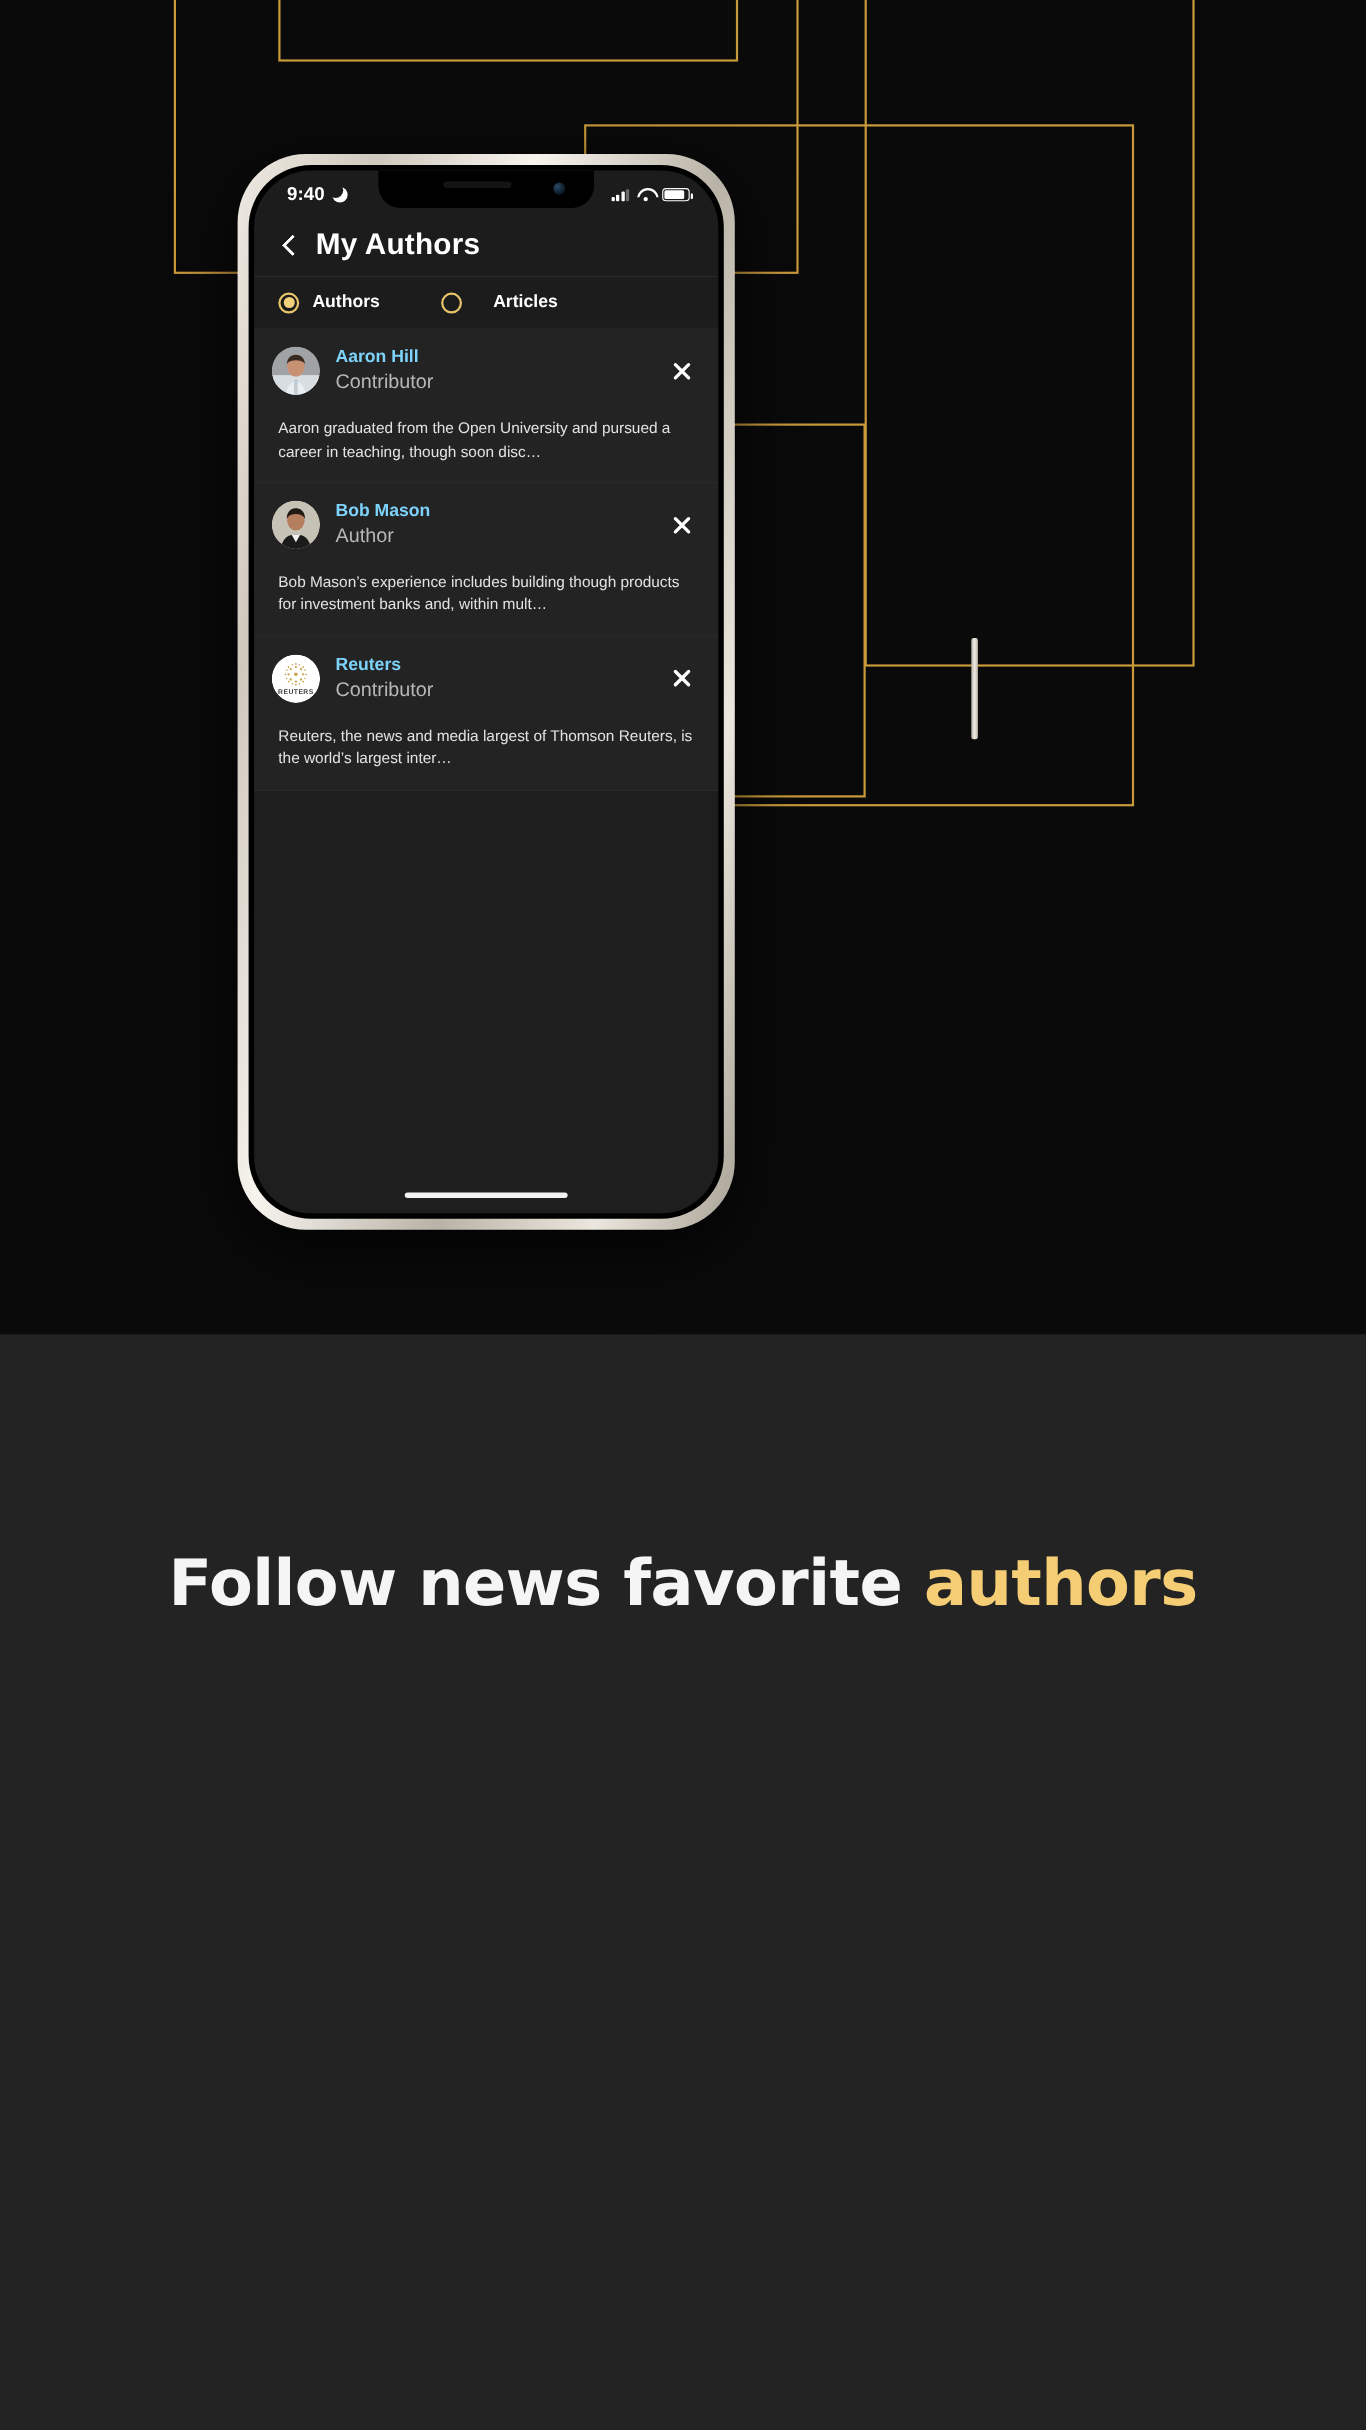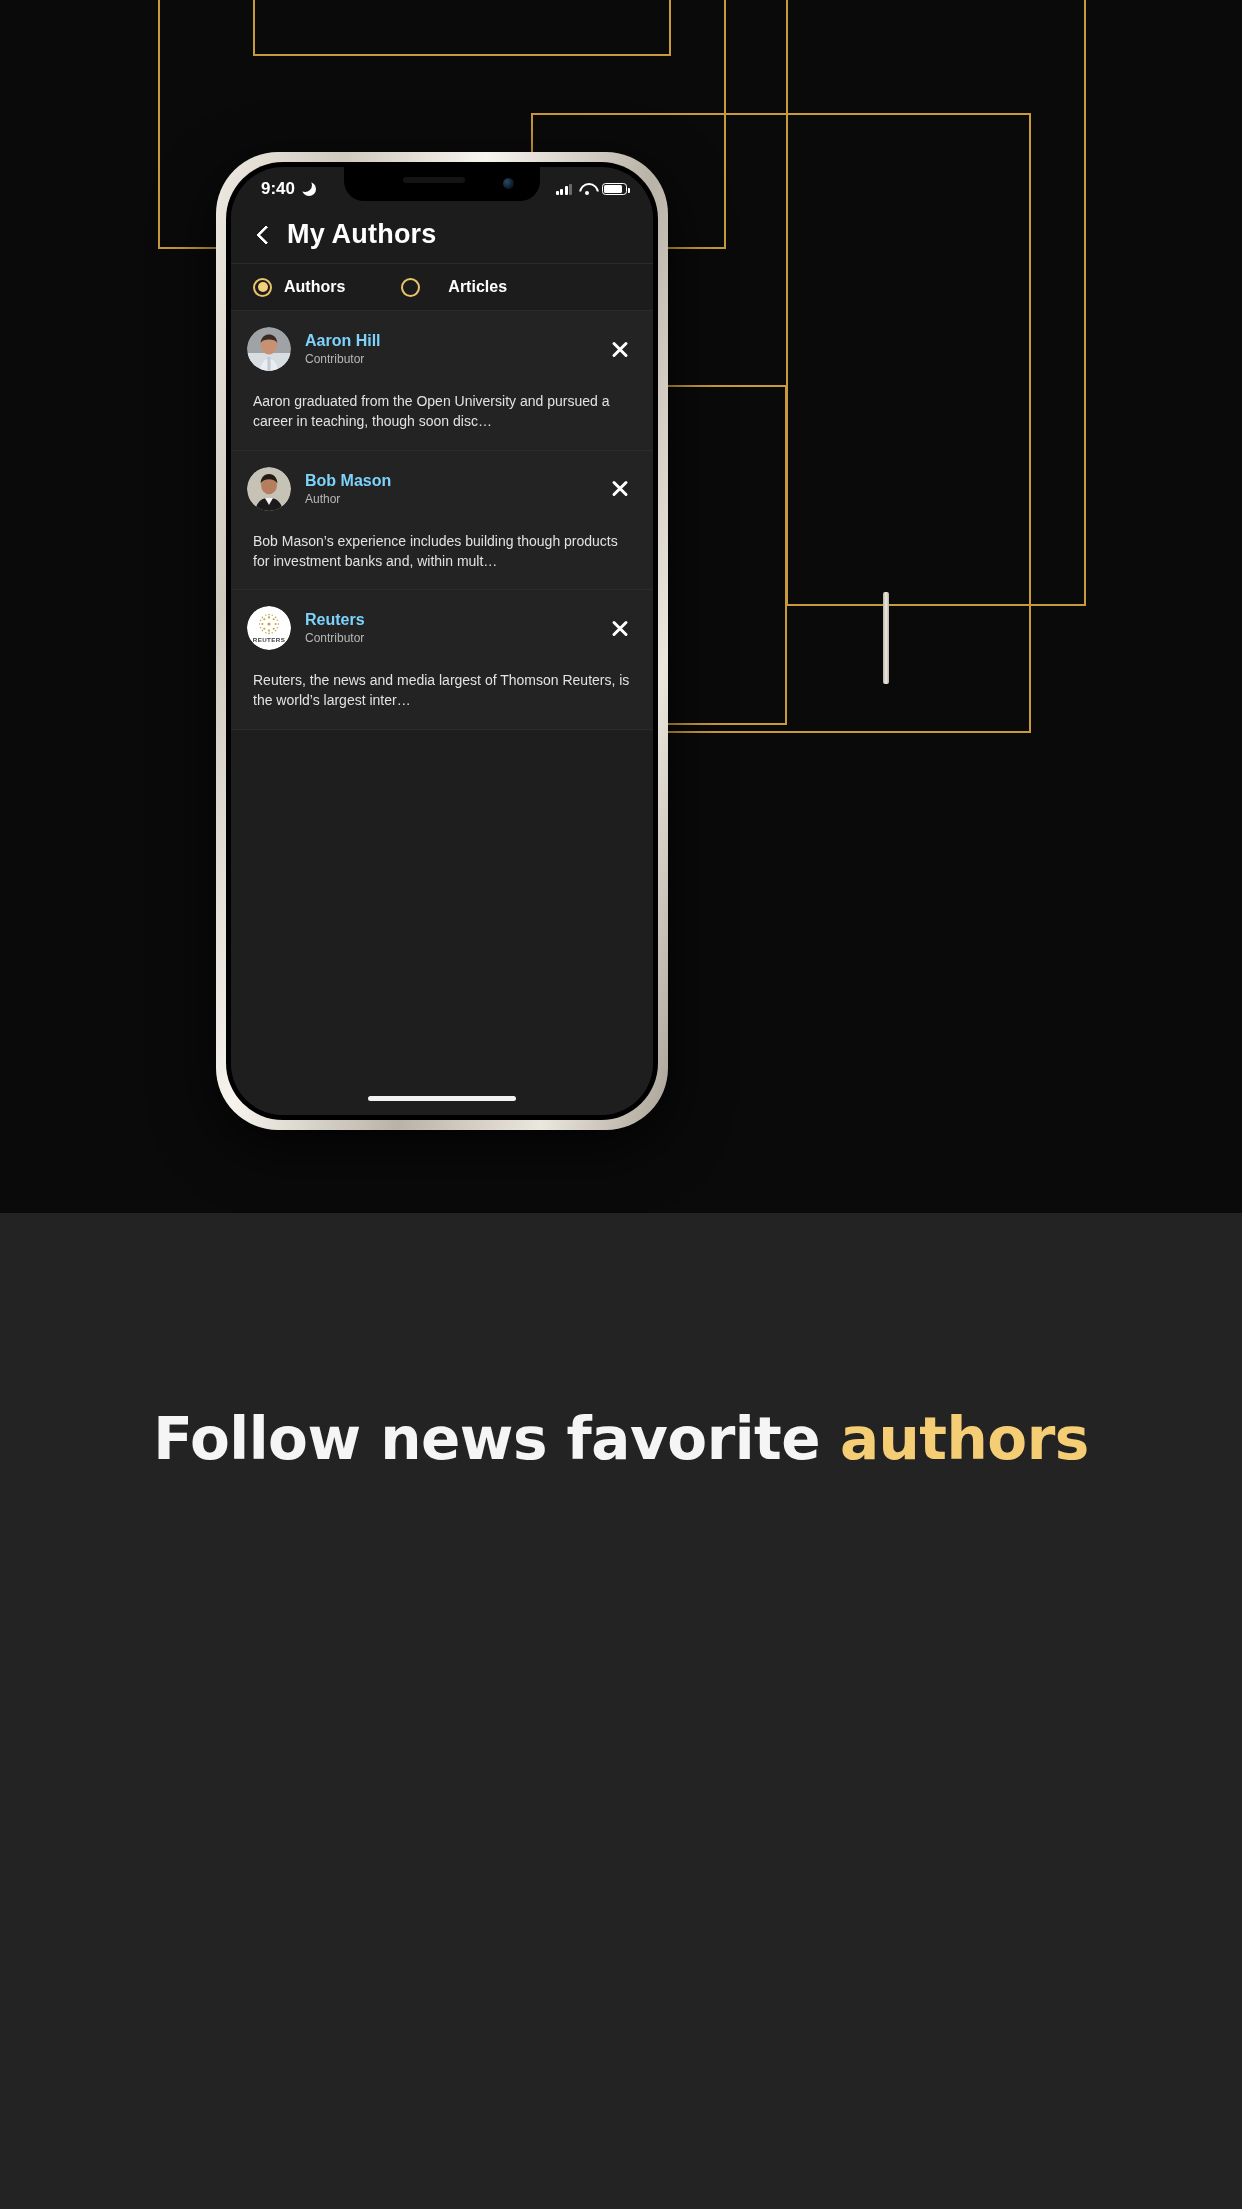--- a/index.html
+++ b/index.html
@@ -25,21 +25,21 @@
   #caption-text {
     position:absolute; left:0; top:192px; width:1242px;
     text-align:center; color:#f5f5f5;
     font-size:58px; font-weight:bold; letter-spacing:-0.5px;
     font-family:"DejaVu Sans", sans-serif;
   }
   #caption-accent { color:#f5cd74; }
 
   
   #phone {
-    position:absolute; left:216px; top:152px; width:452px; height:978px;
+    position:absolute; left:216px; top:140px; width:452px; height:978px;
     border-radius:62px;
     background:linear-gradient(105deg,#efeae2 0%,#cfc8bd 18%,#f7f4ee 38%,#b9b2a6 62%,#ece7de 82%,#a9a296 100%);
     box-shadow:0 18px 60px rgba(0,0,0,.75);
     padding:10px;
   }
   #phone-inner {
     width:100%; height:100%; border-radius:57px; background:#000; padding:5px;
   }
   #screen {
     width:100%; height:100%; border-radius:52px; background:#1c1c1c;
@@ -134,21 +134,21 @@
   .tab-label { color:#fff; font-size:16px; font-weight:600; }
 
   
   #author-list { position:absolute; top:144px; left:0; width:100%; bottom:0; background:#1e1e1e; }
   .author-card { border-bottom:1px solid #2c2c2c; padding:16px 22px 18px 16px; position:relative; background:#232323; }
   .card-head { display:flex; align-items:center; gap:14px; }
   .avatar { width:44px; height:44px; border-radius:50%; flex:0 0 auto; overflow:hidden; position:relative; }
   .avatar svg { display:block; width:100%; height:100%; }
   .who { flex:1 1 auto; min-width:0; }
   .who-name { color:#7dd3fc; font-size:16px; font-weight:bold; line-height:1.25; }
-  .who-role { color:#b7b7b7; font-size:12px; line-height:1.35; }
+  .who-role { color:#b7b7b7; font-size:18px; line-height:1.35; }
   .close-icon { width:22px; height:22px; position:relative; flex:0 0 auto; cursor:pointer; }
   .close-icon:before, .close-icon:after {
     content:""; position:absolute; left:1px; top:9.5px; width:20px; height:3px;
     background:#fff; border-radius:1.5px;
   }
   .close-icon:before { transform:rotate(45deg); }
   .close-icon:after  { transform:rotate(-45deg); }
   .card-desc { color:#e2e2e2; font-size:14px; line-height:1.45; margin-top:20px; padding-left:6px; }
 
   

